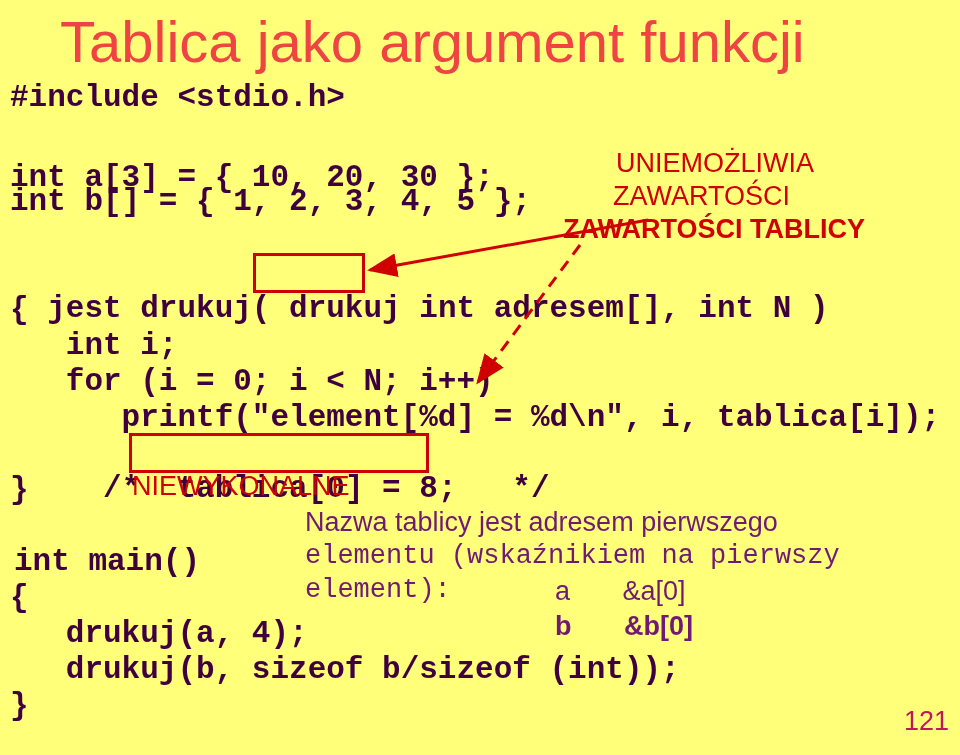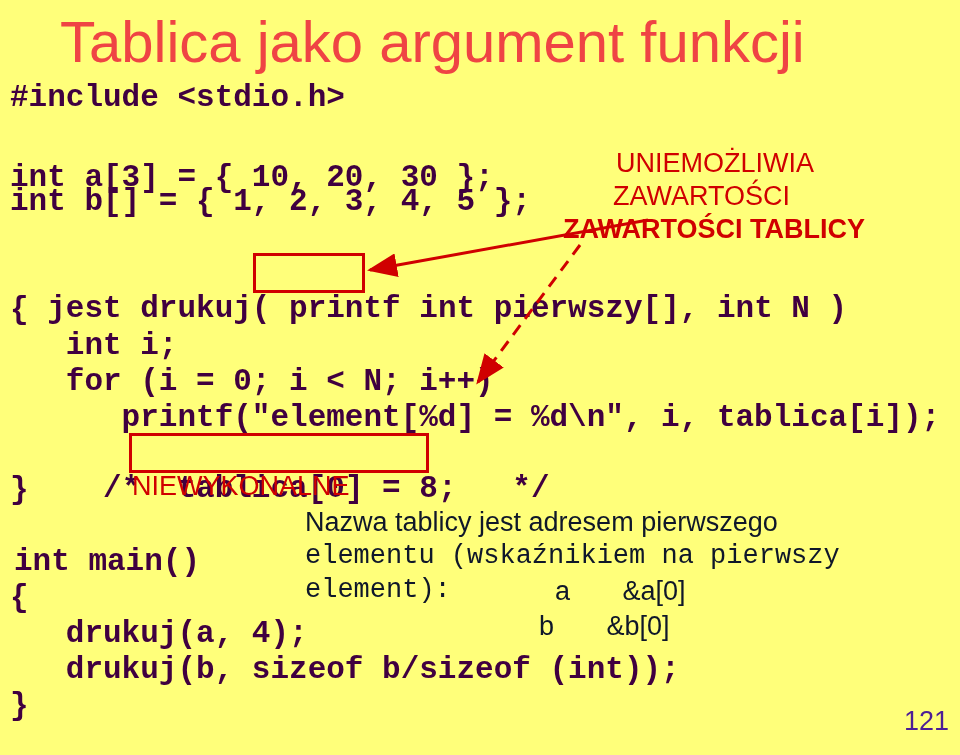--- a/index.html
+++ b/index.html
@@ -33,54 +33,54 @@
     font-size: 27px;
     font-weight: normal;
     color: #d00000;
     position: absolute;
     line-height: 1.2;
   }
   .blue-note {
     font-family: Arial, Helvetica, sans-serif;
     font-size: 27px;
     font-weight: normal;
-    color: #0f172a;
+    color: #701a75;
     position: absolute;
     line-height: 1.25;
   }
   .box {
     position: absolute;
     border: 3px solid #d00000;
     background: transparent;
   }
   .page-num {
     position: absolute;
     font-family: Arial, sans-serif;
     font-size: 27px;
-    color: #4c1d95;
+    color: #be185d;
   }
   svg.overlay {
     position: absolute;
     top: 0;
     left: 0;
     pointer-events: none;
   }
 </style>
 </head>
 <body>
 
 <div class="title">Tablica jako argument funkcji</div>
 
 <div class="code-line" style="top:80px; left:10px;">#include &lt;stdio.h&gt;</div>
 
 <div class="code-line" style="top:132px; left:10px;margin-top:28px;">int a[3] = { 10, 20, 30 };</div>
 <div class="code-line" style="top:184px; left:10px;">int b[] = { 1, 2, 3, 4, 5 };</div>
 
 <div class="code-line" style="top:256px; left:10px;">
-  <span>jest drukuj( </span><span>printf</span><span> int pierwszy[], int N )</span>
+  <span>jest drukuj( </span><span>drukuj</span><span> int adresem[], int N )</span>
 </div>
 <div class="code-line" style="top:292px; left:10px;">{</div>
 <div class="code-line" style="top:328px; left:10px;">   int i;</div>
 <div class="code-line" style="top:364px; left:10px;">   for (i = 0; i &lt; N; i++)</div>
 <div class="code-line" style="top:400px; left:10px;">      printf("element[%d] = %d\n", i, tablica[i]);</div>
 <div class="code-line" style="top:436px; left:10px;">
   <span>   /*  </span><span>tablica[0] = 8;</span><span>   */</span>
 </div>
 <div class="code-line" style="top:472px; left:10px;">}</div>
 
@@ -94,21 +94,21 @@
 <div class="box" style="top:433px; left:129px; width:300px; height:40px;"></div>
 
 <div class="annotation" style="top:147px; left:616px;">UNIEMOŻLIWIA</div>
 <div class="annotation" style="top:180px; left:613px;">ZAWARTOŚCI</div>
 <div class="annotation" style="top:213px; left:563px;font-weight:bold;">ZAWARTOŚCI TABLICY</div>
 <div class="annotation" style="top:470px; left:132px;">NIEWYKONALNE</div>
 
 <div class="blue-note" style="top:506px; left:305px;">Nazwa tablicy jest adresem pierwszego</div>
 <div class="blue-note" style="top:540px; left:305px;font-family:Liberation Mono, monospace;">elementu (wskaźnikiem na pierwszy element):</div>
 <div class="blue-note" style="top:575px; left:555px; white-space:pre;">a       &amp;a[0]</div>
-<div class="blue-note" style="top:610px; left:539px; white-space:pre;">b       &amp;b[0]</div>
+<div class="blue-note" style="top:610px; left:555px; white-space:pre;font-weight:bold;">b       &amp;b[0]</div>
 
 <div class="page-num" style="top:706px; left:904px;">121</div>
 
 <svg class="overlay" width="960" height="755">
   <defs>
     <marker id="arrowhead-red" markerWidth="10" markerHeight="8" refX="9" refY="4" orient="auto">
       <polygon points="0 0, 10 4, 0 8" fill="#d00000"></polygon>
     </marker>
   </defs>
 

